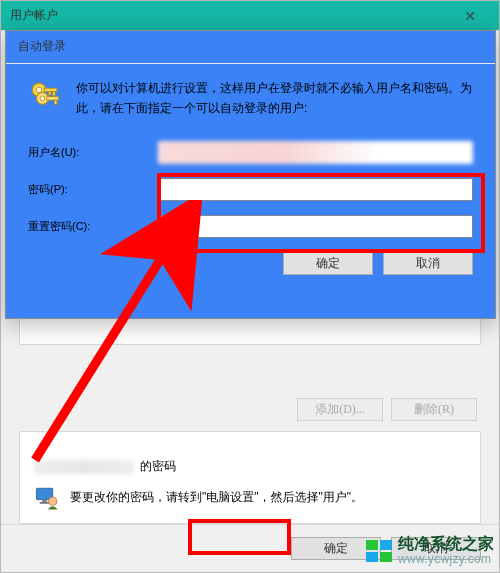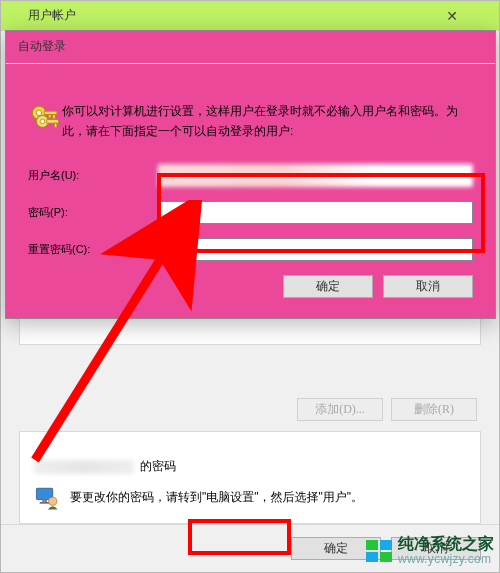--- a/index.html
+++ b/index.html
@@ -17,25 +17,25 @@
 
   
   .outer-window {
     position: absolute;
     left: 0; top: 0; width: 500px; height: 573px;
     background: #f0f0f0;
     border: 1px solid #b8b8b8;
   }
   .outer-titlebar {
     height: 30px;
-    background: #bef264;
+    background: #14b8a6;
     border-bottom: 1px solid #d9d9d9;
     display: flex;
     align-items: center;
-    padding: 0 27px;
+    padding: 0 9px;
     color: #333;
     font-size: 12px;
     justify-content: space-between;
   }
   .close-x { width: 40px; text-align: center; color: #444; font-size: 14px;}
   .outer-body {
     padding: 14px 18px;
     position: relative;
     height: calc(100% - 30px);
   }
@@ -112,38 +112,38 @@
     gap: 10px;
     padding: 0 18px;
   }
 
   
   .inner-dialog {
     position: absolute;
     left: 5px; top: 30px;
     width: 491px;
     height: 289px;
-    background: #ec4899;
+    background: #3b82f6;
     border: 1px solid #8a8a8a;
     box-shadow: 0 5px 22px rgba(0,0,0,.28);
     z-index: 5;
   }
   .inner-title {
     padding: 7px 12px 8px;
     font-size: 12px;
     color: #333;
     border-bottom: 1px solid #e7e7e7;
   }
   .inner-body {
     padding: 14px 22px 12px 22px;
   }
   .intro {
     display: flex;
+    gap: 14px;
     margin-bottom: 22px;
-    margin-top: 23px;
   }
   .key-icon { width: 34px; height: 34px; flex: none; }
   .intro-text { line-height: 1.7; font-size: 12px; }
   .form-row {
     display: flex;
     align-items: center;
     margin-bottom: 14px;
   }
   .form-row label {
     width: 130px;

